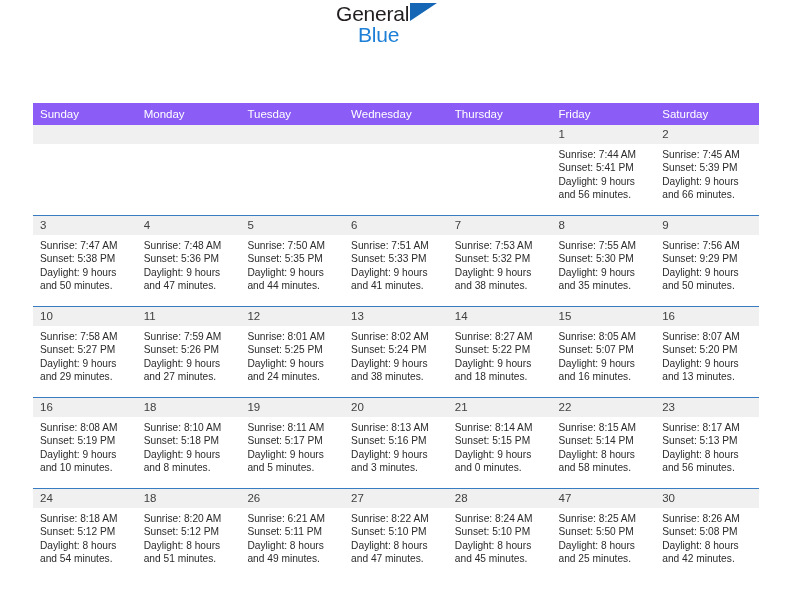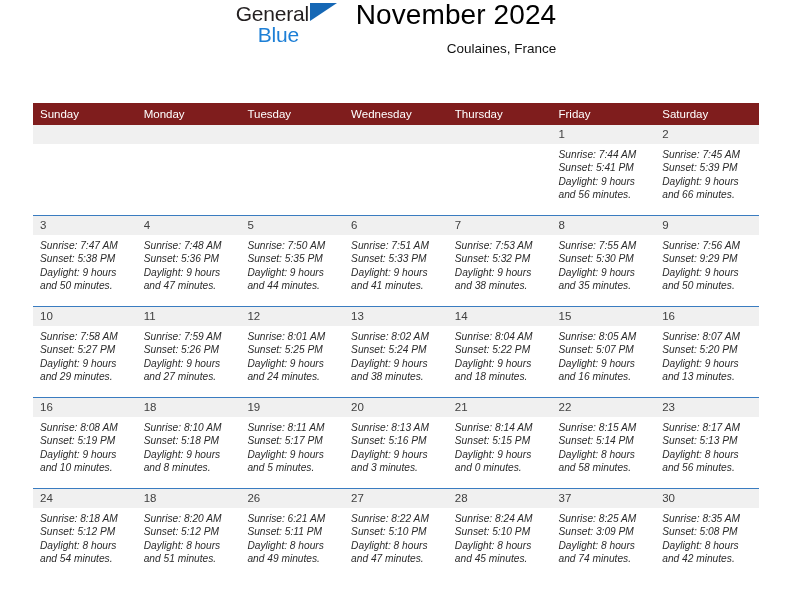--- a/index.html
+++ b/index.html
@@ -88,21 +88,21 @@
 
   
   .calendar {
     margin-top: 31px;
     width: 726px;
     border-collapse: collapse;
     table-layout: fixed;
   }
 
   .calendar th {
-    background: #7f1d1d;
+    background: #8b5cf6;
     color: #ffffff;
     font-size: 11.5px;
     font-weight: normal;
     text-align: left;
     padding: 5px 0 5px 7px;
     height: 19px;
     box-sizing: border-box;
     border: none;
   }
 
@@ -136,43 +136,38 @@
   .cell-empty .daynum {
     background: #f0f0f0;
     color: transparent;
   }
 
   .details {
     padding: 4px 4px 0 7px;
     font-size: 10.2px;
     color: #2b2b2b;
     line-height: 13.4px;
-    font-style: italic;
   }
   .details div {
     white-space: nowrap;
   }
 </style>
 </head>
 <body>
 
 <div class="page">
 
   <div class="header">
 
     <div class="logo">
       <span class="logo-general">General</span>
       <span class="logo-triangle"></span>
       <span class="logo-blue">Blue</span>
     </div>
 
-    <div class="title-block">
-      <div class="cal-title">November 2024</div>
-      <div class="cal-subtitle">Coulaines, France</div>
-    </div>
 
   </div>
 
   <table class="calendar">
     <thead>
       <tr>
         <th>Sunday</th>
         <th>Monday</th>
         <th>Tuesday</th>
         <th>Wednesday</th>
@@ -352,21 +347,21 @@
                 <div>Sunset: 5:24 PM</div>
                 <div>Daylight: 9 hours</div>
                 <div>and 38 minutes.</div>
               </div>
             </div>
           </td>
           <td>
             <div class="cell-inner">
               <div class="daynum">14</div>
               <div class="details">
-                <div>Sunrise: 8:04 AM</div>
+                <div>Sunrise: 8:27 AM</div>
                 <div>Sunset: 5:22 PM</div>
                 <div>Daylight: 9 hours</div>
                 <div>and 18 minutes.</div>
               </div>
             </div>
           </td>
           <td>
             <div class="cell-inner">
               <div class="daynum">15</div>
               <div class="details">
@@ -519,34 +514,34 @@
               <div class="details">
                 <div>Sunrise: 8:24 AM</div>
                 <div>Sunset: 5:10 PM</div>
                 <div>Daylight: 8 hours</div>
                 <div>and 45 minutes.</div>
               </div>
             </div>
           </td>
           <td>
             <div class="cell-inner">
-              <div class="daynum">37</div>
+              <div class="daynum">47</div>
               <div class="details">
                 <div>Sunrise: 8:25 AM</div>
-                <div>Sunset: 3:09 PM</div>
-                <div>Daylight: 8 hours</div>
-                <div>and 74 minutes.</div>
+                <div>Sunset: 5:50 PM</div>
+                <div>Daylight: 8 hours</div>
+                <div>and 25 minutes.</div>
               </div>
             </div>
           </td>
           <td>
             <div class="cell-inner">
               <div class="daynum">30</div>
               <div class="details">
-                <div>Sunrise: 8:35 AM</div>
+                <div>Sunrise: 8:26 AM</div>
                 <div>Sunset: 5:08 PM</div>
                 <div>Daylight: 8 hours</div>
                 <div>and 42 minutes.</div>
               </div>
             </div>
           </td>
         </tr>
       </tbody>
   </table>
 

